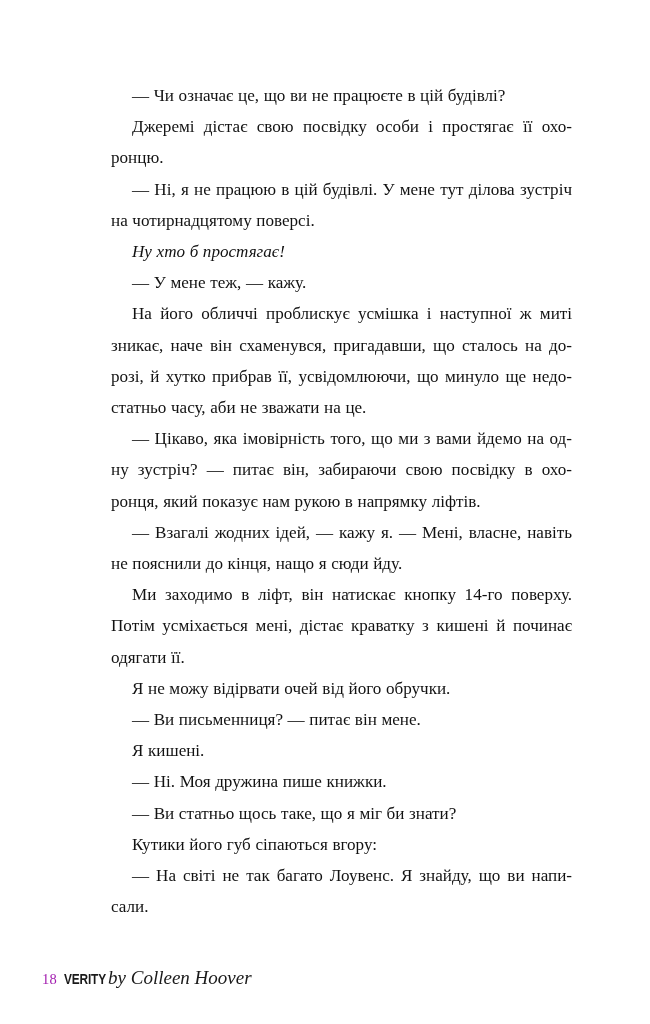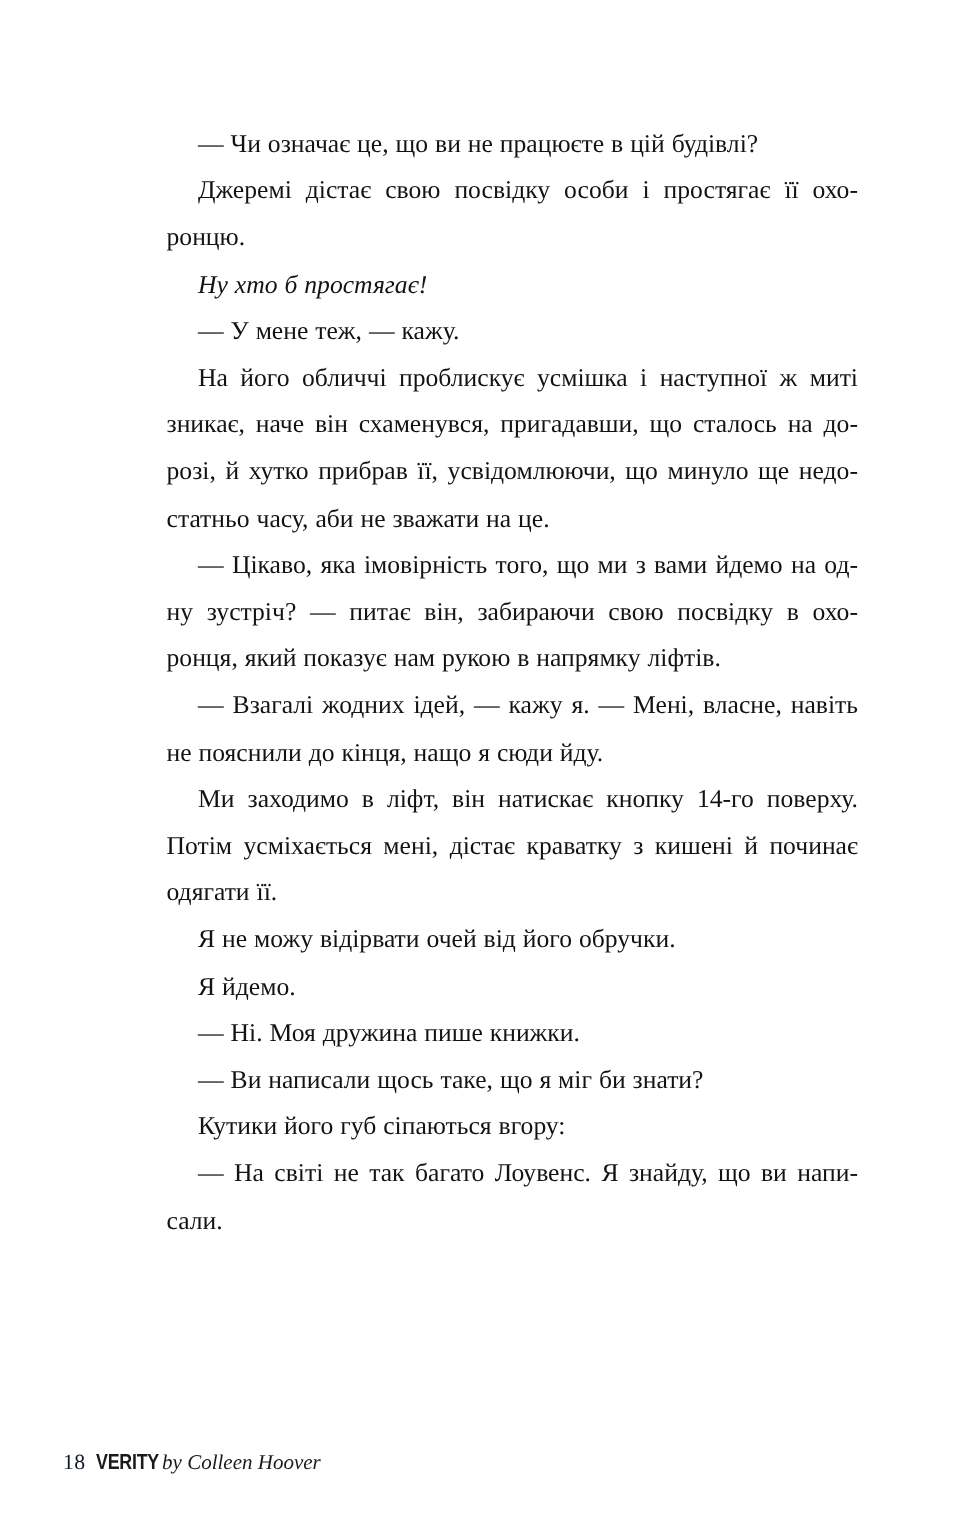--- a/index.html
+++ b/index.html
@@ -58,57 +58,59 @@
     left: 26px;
     top: 967px;
     display: flex;
     align-items: baseline;
     gap: 7px;
     white-space: nowrap;
   }
   .footer .folio {
     font-size: 14.5px;
     font-family: "Liberation Serif", "DejaVu Serif", serif;
-    color: #0f172a;
+    color: #a21caf;
     letter-spacing: 0.2px;
   }
   .footer .booktitle {
     font-size: 14.5px;
     font-family: "Liberation Sans Narrow", "Liberation Sans", sans-serif;
     font-weight: bold;
     transform: scaleX(0.82);
     transform-origin: left center;
     letter-spacing: -0.2px;
     color: #1a1a1a;
   }
   .footer .byline {
-    font-size: 14px;
+    font-size: 19px;
     font-style: italic;
     color: #1a1a1a;
     margin-left: -14px;
   }
 </style>
 </head>
 <body>
 
 <div class="page">
 
   <div class="text-block">
     <p class="para">— Чи означає це, що ви не працюєте в цій будівлі?</p>
     <p class="para">Джеремі дістає свою посвідку особи і простягає її охо­ронцю.</p>
+    <p class="para">— Ні, я не працюю в цій будівлі. У мене тут ділова зустріч на чотирнадцятому поверсі.</p>
     <p class="para italic">Ну хто б простягає!</p>
     <p class="para">— У мене теж, — кажу.</p>
     <p class="para">На його обличчі проблискує усмішка і наступної ж миті зникає, наче він схаменувся, пригадавши, що сталось на до­розі, й хутко прибрав її, усвідомлюючи, що минуло ще недо­статньо часу, аби не зважати на це.</p>
     <p class="para">— Цікаво, яка імовірність того, що ми з вами йдемо на од­ну зустріч? — питає він, забираючи свою посвідку в охо­ронця, який показує нам рукою в напрямку ліфтів.</p>
     <p class="para">— Взагалі жодних ідей, — кажу я. — Мені, власне, навіть не пояснили до кінця, нащо я сюди йду.</p>
     <p class="para">Ми заходимо в ліфт, він натискає кнопку 14-го поверху. Потім усміхається мені, дістає краватку з кишені й починає одягати її.</p>
     <p class="para">Я не можу відірвати очей від його обручки.</p>
-    <p class="para">Я йдемо.</p>
+    <p class="para">— Ви письменниця? — питає він мене.</p>
+    <p class="para">Я кишені.</p>
     <p class="para">— Ні. Моя дружина пише книжки.</p>
-    <p class="para">— Ви написали щось таке, що я міг би знати?</p>
+    <p class="para">— Ви статньо щось таке, що я міг би знати?</p>
     <p class="para">Кутики його губ сіпаються вгору:</p>
     <p class="para">— На світі не так багато Лоувенс. Я знайду, що ви напи­сали.</p>
   </div>
 
   <div class="footer">
     <span class="folio">18</span>
     <span class="booktitle">VERITY</span>
     <span class="byline">by Colleen Hoover</span>
   </div>
 

